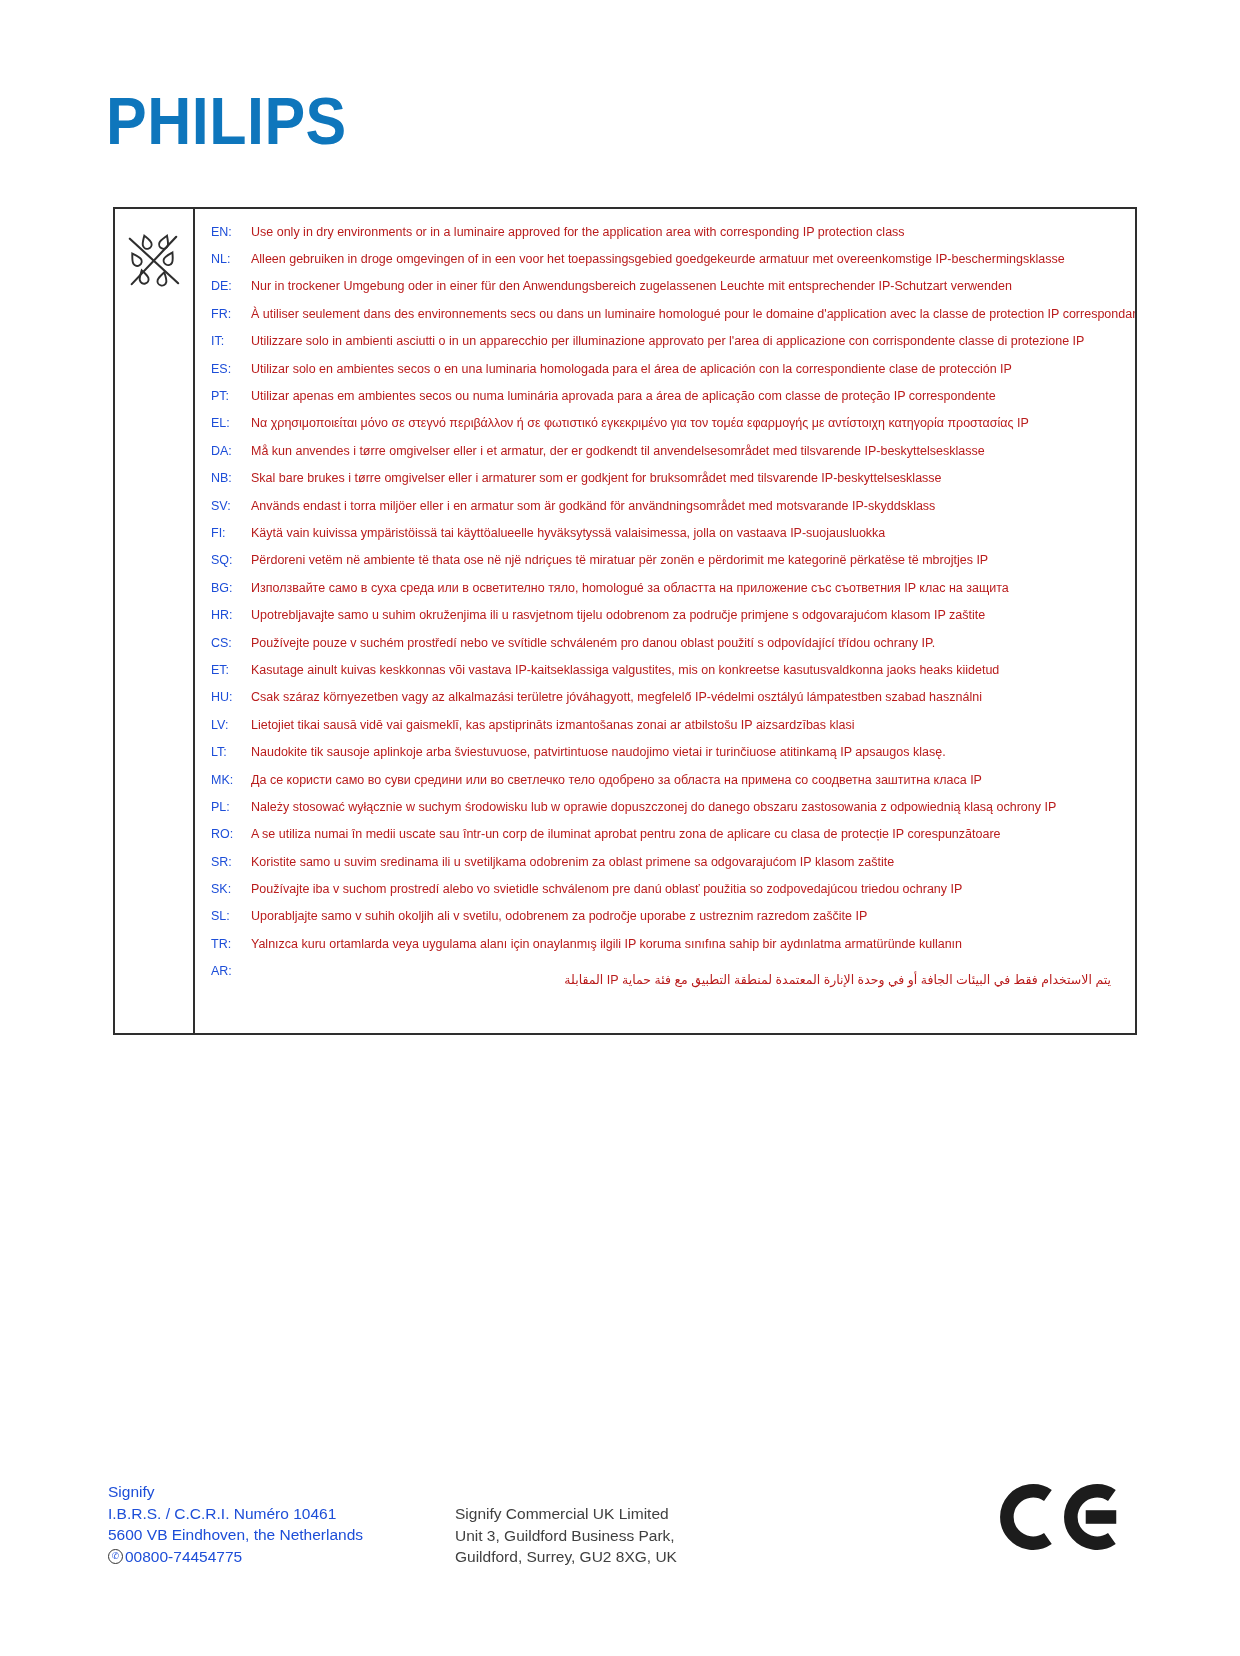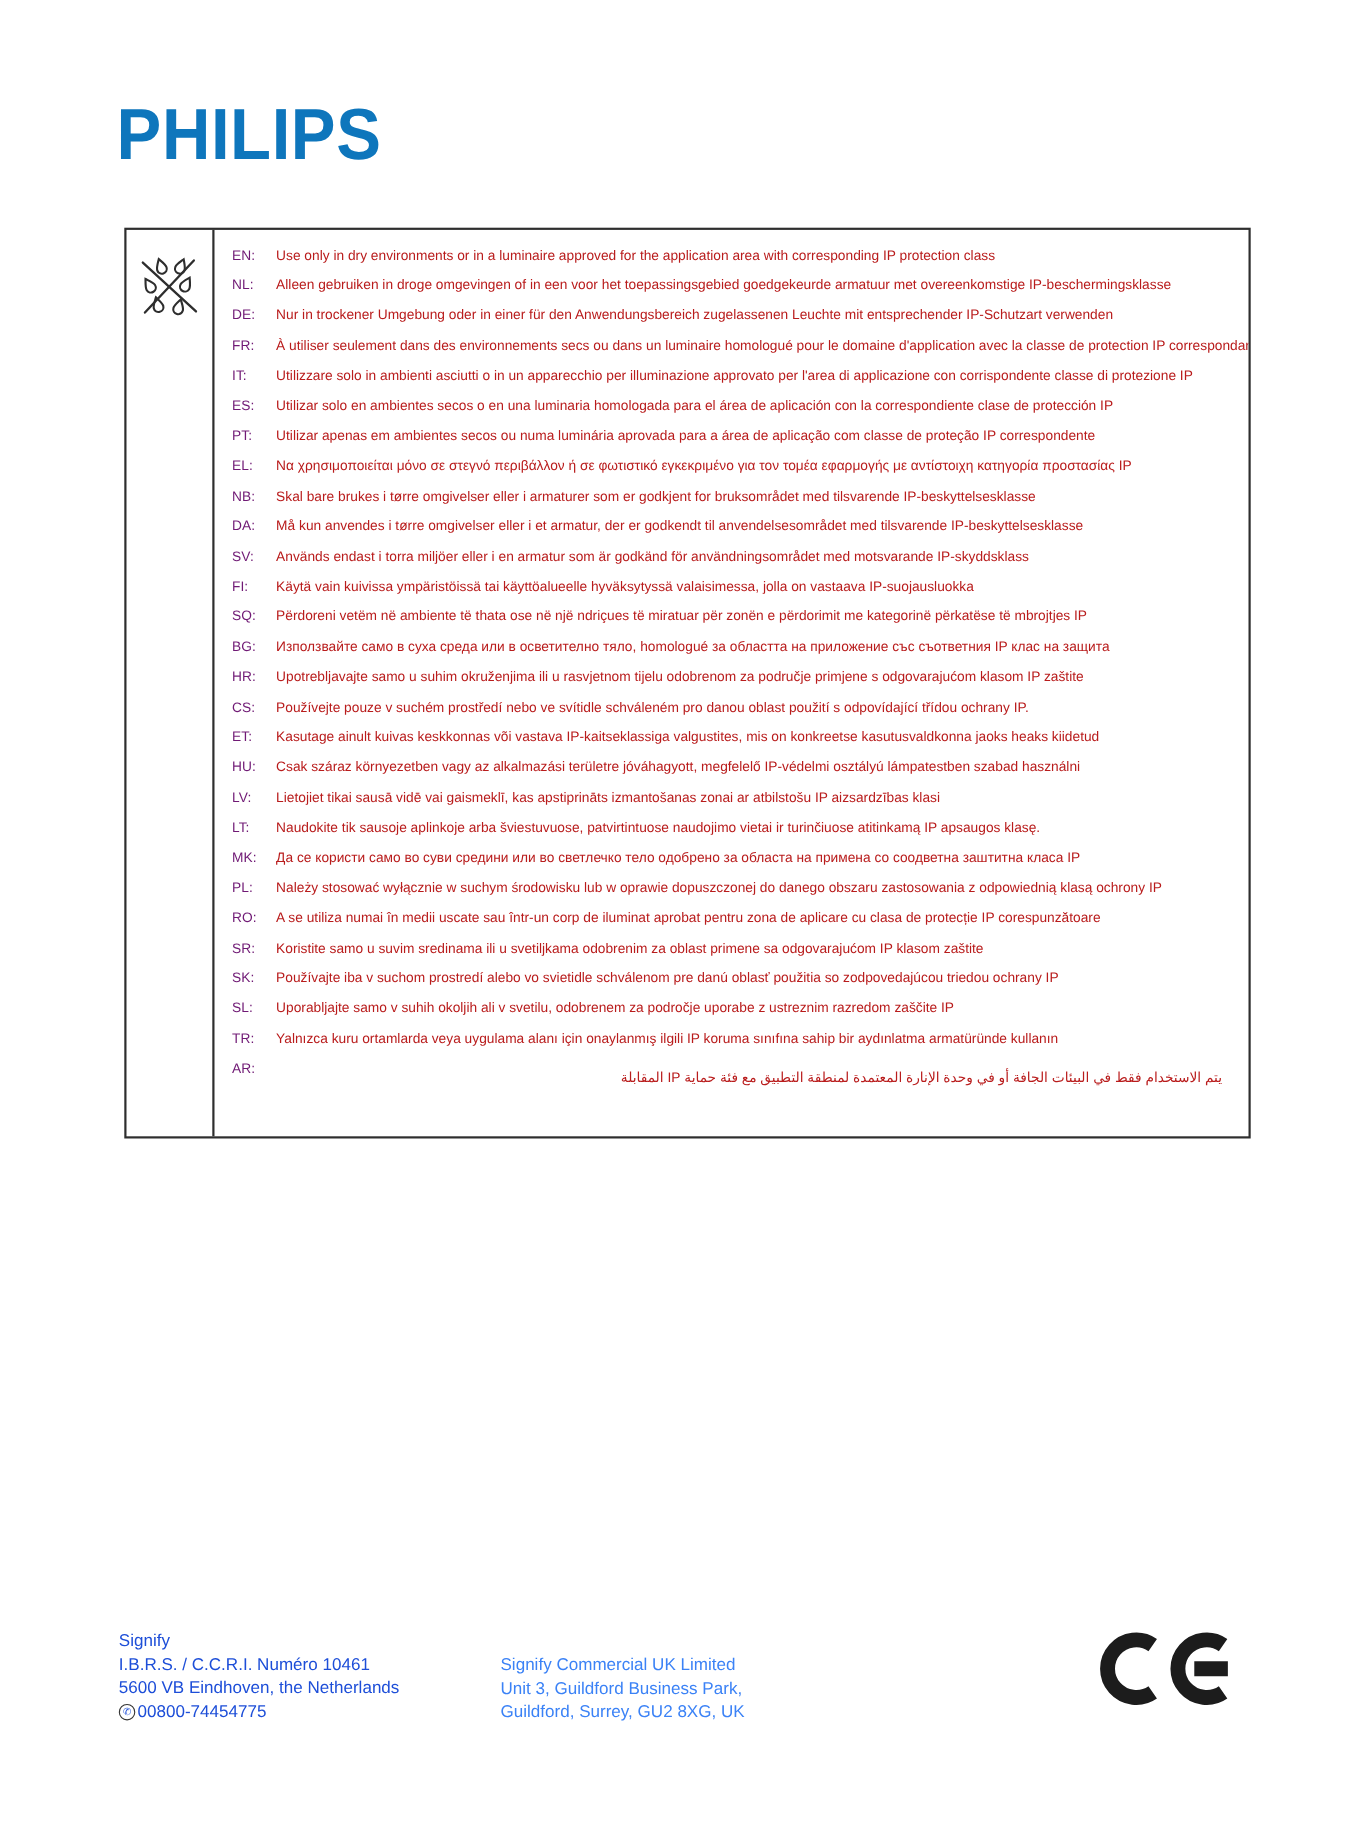--- a/index.html
+++ b/index.html
@@ -36,37 +36,37 @@
     overflow: hidden;
   }
   .lang-row {
     height: 27.4px;
     display: flex; align-items: center;
     white-space: nowrap;
     font-size: 12.5px;
   }
   .lang-code {
     width: 40px; flex-shrink: 0;
-    color: #701a75;
+    color: #1d4ed8;
   }
   .lang-text { color: #b91c1c; }
   .lang-text.rtl {
     direction: rtl;
     flex: 1 1 auto;
     text-align: right;
     padding-right: 14px;
     margin-top: 17px;
   }
   .footer-left {
     position: absolute; left: 108px; top: 1481px;
     font-size: 15.5px; line-height: 21.5px; color: #1d4ed8;
   }
   .footer-company {
     position: absolute; left: 455px; top: 1503px;
-    font-size: 15.5px; line-height: 21.5px; color: #3b82f6;
+    font-size: 15.5px; line-height: 21.5px; color: #404040;
   }
   .phone-line { display: flex; align-items: center; }
   .phone-icon {
     display: inline-flex; justify-content: center; align-items: center;
     width: 15px; height: 15px;
     border: 1.2px solid #333; border-radius: 50%;
     font-size: 9px; line-height: 1; margin-right: 2px;
   }
   .ce-mark {
     position: absolute; left: 998px; top: 1478px;
@@ -123,26 +123,26 @@
       </div>
       <div class="lang-row">
         <span class="lang-code">PT:</span>
         <span class="lang-text">Utilizar apenas em ambientes secos ou numa luminária aprovada para a área de aplicação com classe de proteção IP correspondente</span>
       </div>
       <div class="lang-row">
         <span class="lang-code">EL:</span>
         <span class="lang-text">Να χρησιμοποιείται μόνο σε στεγνό περιβάλλον ή σε φωτιστικό εγκεκριμένο για τον τομέα εφαρμογής με αντίστοιχη κατηγορία προστασίας IP</span>
       </div>
       <div class="lang-row">
+        <span class="lang-code">DA:</span>
+        <span class="lang-text">Må kun anvendes i tørre omgivelser eller i et armatur, der er godkendt til anvendelsesområdet med tilsvarende IP-beskyttelsesklasse</span>
+      </div>
+      <div class="lang-row">
         <span class="lang-code">NB:</span>
         <span class="lang-text">Skal bare brukes i tørre omgivelser eller i armaturer som er godkjent for bruksområdet med tilsvarende IP-beskyttelsesklasse</span>
-      </div>
-      <div class="lang-row">
-        <span class="lang-code">DA:</span>
-        <span class="lang-text">Må kun anvendes i tørre omgivelser eller i et armatur, der er godkendt til anvendelsesområdet med tilsvarende IP-beskyttelsesklasse</span>
       </div>
       <div class="lang-row">
         <span class="lang-code">SV:</span>
         <span class="lang-text">Används endast i torra miljöer eller i en armatur som är godkänd för användningsområdet med motsvarande IP-skyddsklass</span>
       </div>
       <div class="lang-row">
         <span class="lang-code">FI:</span>
         <span class="lang-text">Käytä vain kuivissa ympäristöissä tai käyttöalueelle hyväksytyssä valaisimessa, jolla on vastaava IP-suojausluokka</span>
       </div>
       <div class="lang-row">

